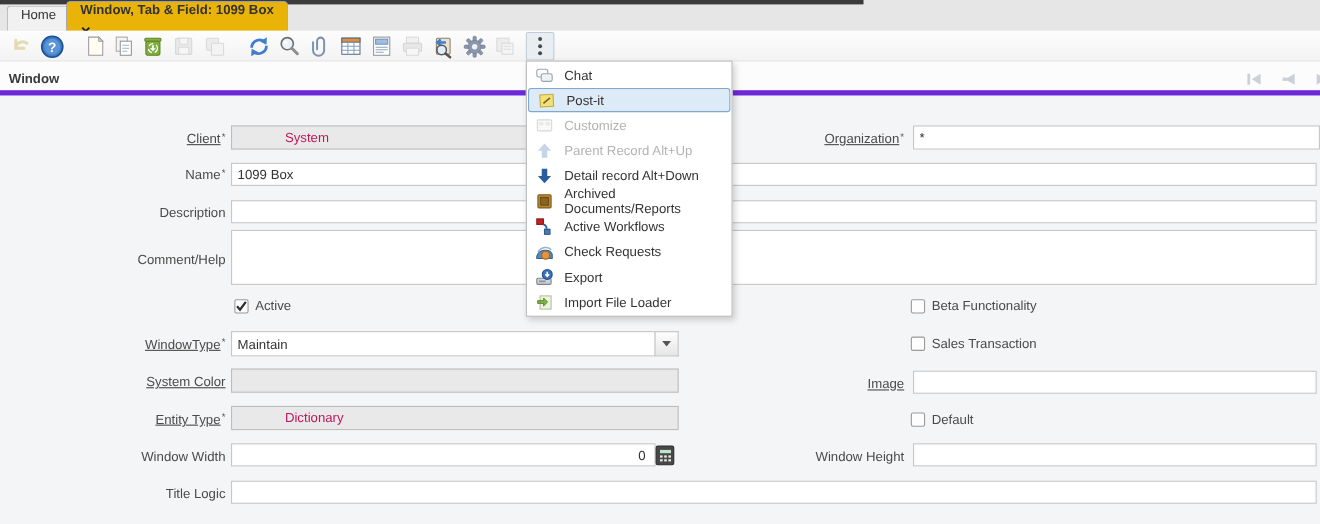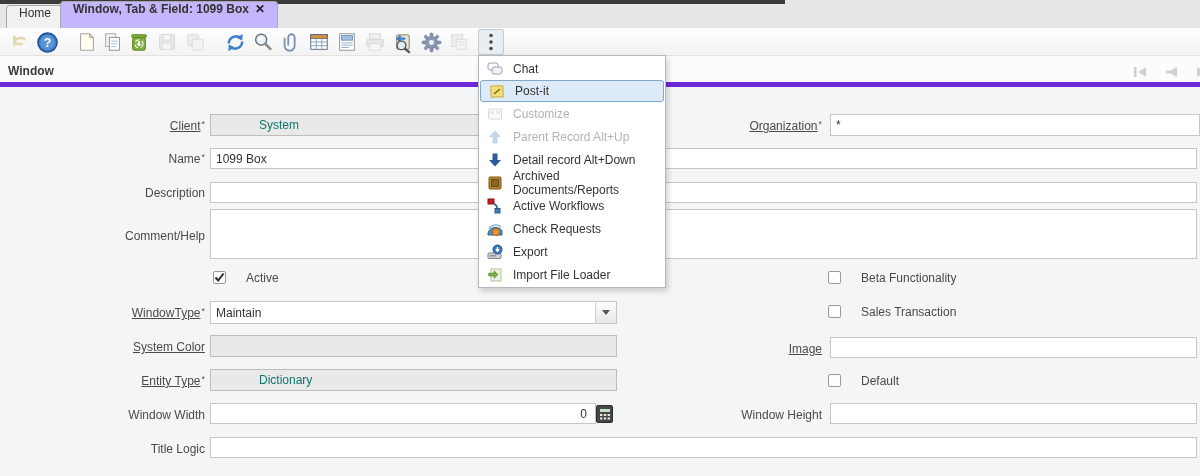--- a/index.html
+++ b/index.html
@@ -4,46 +4,46 @@
 <style>
   * { margin:0; padding:0; box-sizing:border-box; }
   body { font-family:"Liberation Sans", sans-serif; background:#fff; }
   .screen { position:relative; width:1200px; height:476px; overflow:hidden; background:#f5f5f7; font-size:12px; color:#333; }
 
   
   .tabbar { position:absolute; left:0; top:0; width:1200px; height:28px; background:#e6e6e6; }
   .topstrip { position:absolute; left:0; top:0; width:785px; height:4px; background:#3b3b3b; }
   .tab { position:absolute; display:flex; align-items:flex-start; gap:6px; padding:0 12px; border:1px solid #a9a9a9; border-bottom:none; border-radius:4px 4px 0 0; cursor:pointer; }
   .tab.home { left:6px; top:5px; height:23px; background:#f1f1f1; color:#333; }
-  .tab.active { left:60px; top:1px; height:27px; background:#c4b5fd; font-weight:bold; }
+  .tab.active { left:60px; top:1px; height:27px; background:#eab308; font-weight:bold;flex-direction:column; }
   .tab .close { font-weight:bold; font-size:12px; color:#222; cursor:pointer; }
 
   
   .toolbar { position:absolute; left:0; top:28px; width:1200px; height:28px; background:linear-gradient(#fdfdfd,#f3f3f3); border-bottom:1px solid #e2e2e2; }
   .tbtn { position:absolute; top:1px; width:26px; height:26px; display:flex; align-items:center; justify-content:center; cursor:pointer; border:1px solid transparent; border-radius:2px; }
   .tbtn.disabled { cursor:default; opacity:.95; }
   .tbtn.pressed { background:#e9eef3; border-color:#c2cbd4; }
 
   
   .crumbrow { position:absolute; left:0; top:56px; width:1200px; height:31px; background:#fcfcfd; border-bottom:5px solid #6d28d9; }
   .crumbrow .title { position:absolute; left:8px; top:8px; font-weight:bold; color:#3a3a3a; }
   .navbtn { position:absolute; top:8px; width:20px; height:16px; display:flex; align-items:center; justify-content:center; cursor:default; }
 
   
   .form { position:absolute; left:0; top:87px; width:1200px; height:389px; background:#f4f5f6; }
   .flabel { position:absolute; text-align:right; color:#4a4a4a; white-space:nowrap; }
   .flabel.link span.t { text-decoration:underline; cursor:pointer; }
   .mand { font-size:9px; vertical-align:top; color:#555; margin-left:1px; }
   .fld { position:absolute; height:21px; border:1px solid #c6c6c6; background:#fff; font-family:"Liberation Sans",sans-serif; font-size:12px; color:#333; padding:0 5px; outline:none; }
-  .fld.ro { background:#e9e9e9; border-color:#bdbdbd; color:#0f766e;padding-left:48px; }
+  .fld.ro { background:#e9e9e9; border-color:#bdbdbd; color:#be185d;padding-left:48px; }
   textarea.fld { resize:none; padding-top:3px; }
   .ddbtn { position:absolute; width:22px; height:23px; background:linear-gradient(#fdfdfd,#e6e6e6); border:1px solid #c6c6c6; border-left:1px solid #cfcfcf; display:flex; align-items:center; justify-content:center; cursor:pointer; }
   .ddbtn .tri { width:0; height:0; border-left:4px solid transparent; border-right:4px solid transparent; border-top:5px solid #555; }
   .calcbtn { position:absolute; width:17px; height:18px; background:#474747; border:1px solid #2e2e2e; border-radius:2px; display:flex; align-items:center; justify-content:center; cursor:pointer; }
-  .cb { position:absolute; display:flex; gap:20px; cursor:pointer; }
+  .cb { position:absolute; display:flex; align-items:center; gap:6px; cursor:pointer; }
   .cbbox { width:13px; height:13px; background:#fdfdfd; border:1px solid #9a9a9a; border-radius:2px; display:flex; align-items:center; justify-content:center; }
   .cb .lbl { color:#4a4a4a; }
 
   
   .menu { position:absolute; left:478px; top:55px; width:188px; background:#ffffff; border:1px solid #b8b8b8; box-shadow:2px 3px 6px rgba(0,0,0,.18); z-index:50; padding:1px 0; }
   .mitem { position:relative; height:23px; display:flex; align-items:center; gap:10px; padding:0 8px; cursor:pointer; color:#333; }
   .mitem .micon { width:16px; height:16px; flex:0 0 16px; display:flex; align-items:center; justify-content:center; }
   .mitem.disabled { color:#b3b3b3; cursor:default; }
   .mitem.disabled .micon { opacity:.45; }
   .mitem.hl { background:#ddeaf7; border:1px solid #7fa8cc; border-radius:3px; margin:0 1px; height:22px; }

